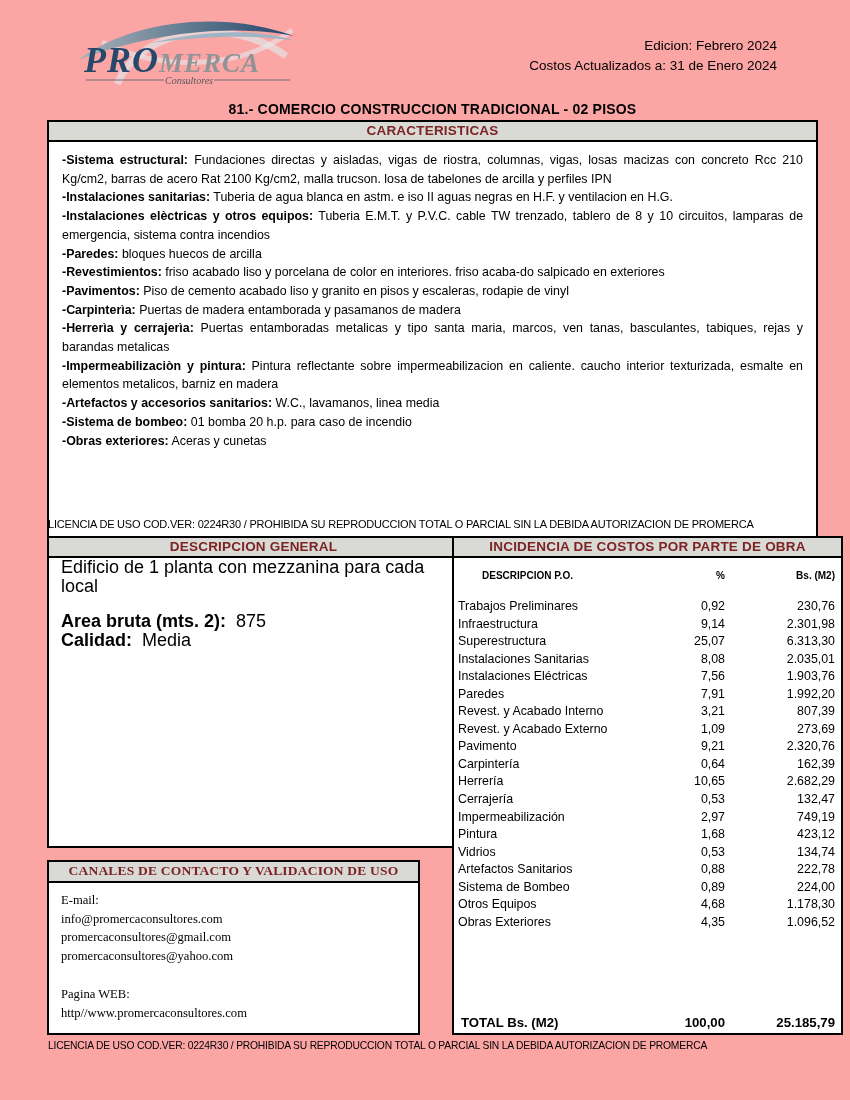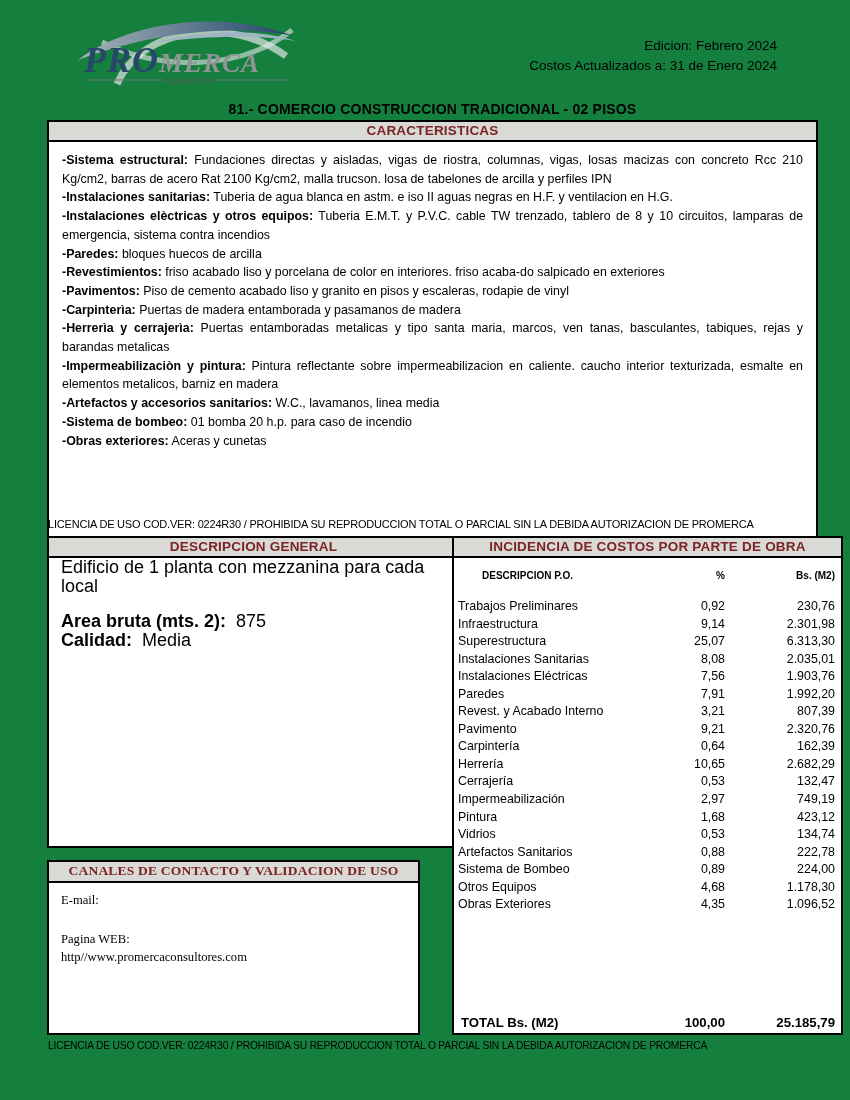--- a/index.html
+++ b/index.html
@@ -1,18 +1,18 @@
 <!DOCTYPE html>
 <html><head>
 <meta charset="utf-8">
 <style>
   * { margin:0; padding:0; box-sizing:border-box; }
   html,body { background:#ffffff; }
   .page {
-    position:relative; width:850px; height:1100px; background:#15803d;
+    position:relative; width:850px; height:1100px; background:#fca5a5;
     font-family:"Liberation Sans", sans-serif; color:#000; overflow:hidden;
   }
   
   .logo { position:absolute; left:72px; top:12px; width:230px; height:82px; }
   .edition {
     position:absolute; top:36px; right:73px; text-align:right;
     font-weight:normal; font-size:13.5px; line-height:20px; color:#000;
   }
   .doc-title {
     position:absolute; top:101px; left:47px; width:771px;
@@ -166,20 +166,25 @@
         <div class="c-name">Paredes</div>
         <div class="c-pct">7,91</div>
         <div class="c-bs">1.992,20</div>
       </div>
         <div class="tbl-row">
         <div class="c-name">Revest. y Acabado Interno</div>
         <div class="c-pct">3,21</div>
         <div class="c-bs">807,39</div>
       </div>
         <div class="tbl-row">
+        <div class="c-name">Revest. y Acabado Externo</div>
+        <div class="c-pct">1,09</div>
+        <div class="c-bs">273,69</div>
+      </div>
+        <div class="tbl-row">
         <div class="c-name">Pavimento</div>
         <div class="c-pct">9,21</div>
         <div class="c-bs">2.320,76</div>
       </div>
         <div class="tbl-row">
         <div class="c-name">Carpintería</div>
         <div class="c-pct">0,64</div>
         <div class="c-bs">162,39</div>
       </div>
         <div class="tbl-row">
@@ -232,20 +237,26 @@
       <div class="c-name">TOTAL Bs. (M2)</div>
       <div class="c-pct">100,00</div>
       <div class="c-bs">25.185,79</div>
     </div>
   </div>
 
   <div class="box" id="contact-box">
     <div class="box-header">CANALES DE CONTACTO Y VALIDACION DE USO</div>
     <div class="contact-content">
       <div>E-mail:</div>
+      <div>
+
+      <div>info@promercaconsultores.com</div>
+          <div>promercaconsultores@gmail.com</div>
+          <div>promercaconsultores@yahoo.com</div>
+        </div>
       <div class="blank-md"></div>
       <div>Pagina WEB:</div>
       <div>http//www.promercaconsultores.com</div>
     </div>
   </div>
 
   <div class="license" id="lic-bottom">LICENCIA DE USO COD.VER: 0224R30 / PROHIBIDA SU REPRODUCCION TOTAL O PARCIAL SIN LA DEBIDA AUTORIZACION DE PROMERCA</div>
 
 </div>
 

